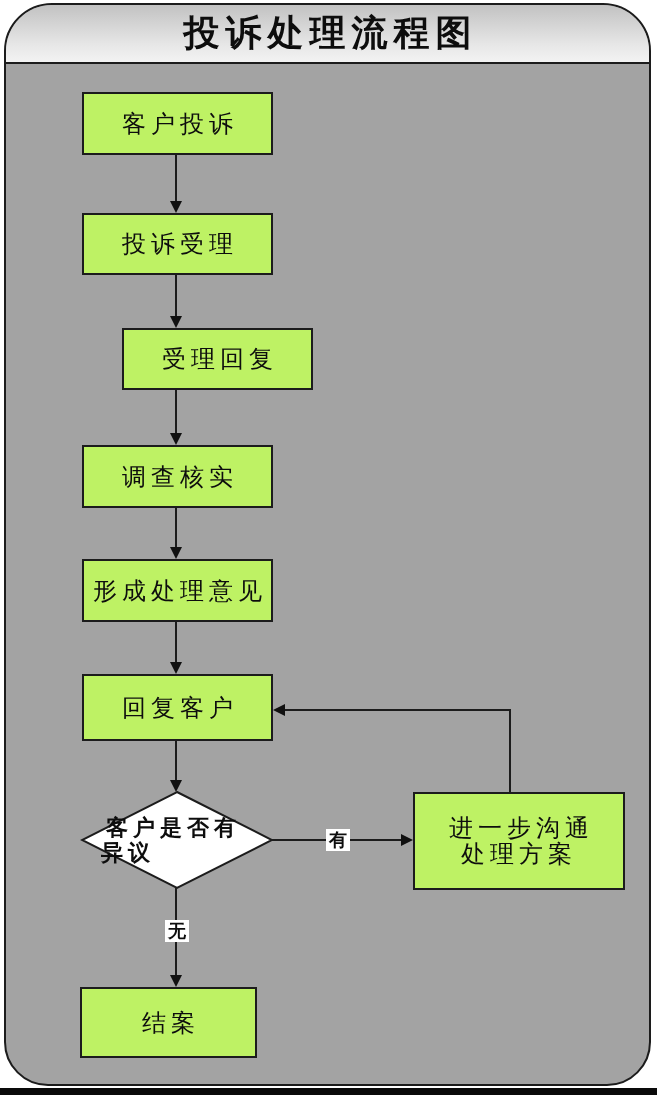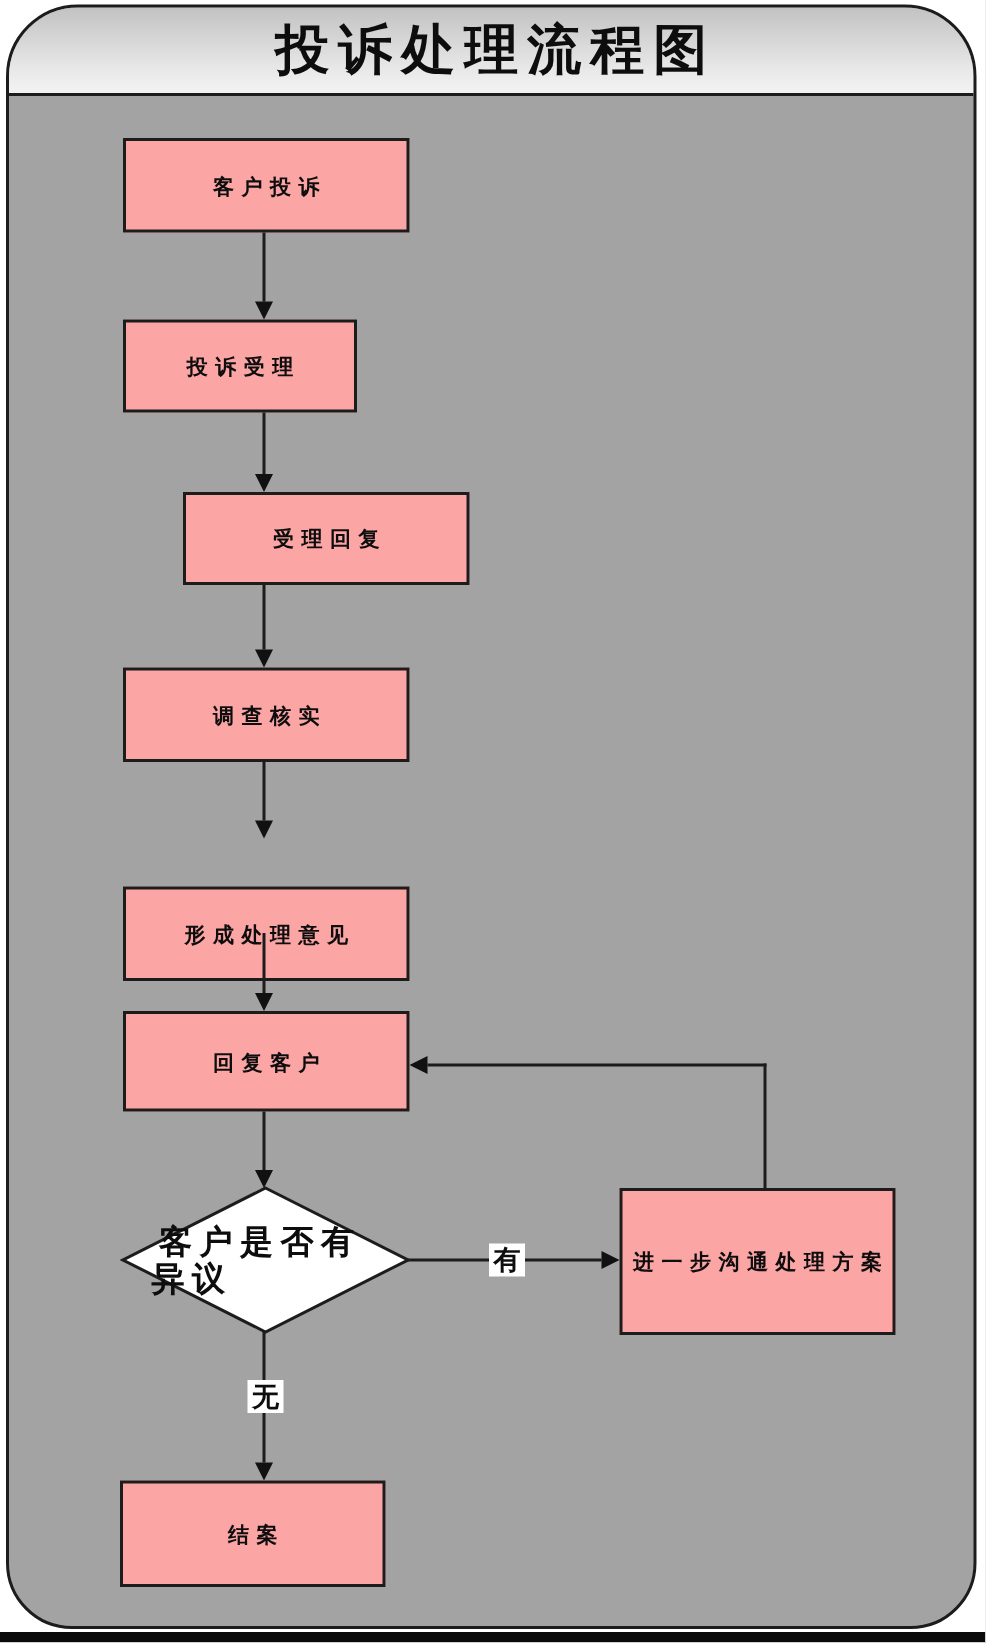--- a/index.html
+++ b/index.html
@@ -26,32 +26,32 @@
   .titlebar .title{
     font-size:36px;font-weight:bold;letter-spacing:6px;text-indent:6px;
     color:#0d0d0d;
   }
   .bottom-bar{
     position:absolute;left:0;top:1088px;width:657px;height:7px;background:#0a0a0a;
   }
   
   .node{
     position:absolute;box-sizing:border-box;
-    border:2px solid #1c1c1c;background:#fca5a5;
+    border:2px solid #1c1c1c;background:#bef264;
     display:flex;align-items:center;justify-content:center;
-    font-size:14px;font-weight:bold;letter-spacing:5px;text-indent:5px;
+    font-size:24px;font-weight:normal;letter-spacing:5px;text-indent:5px;
     text-align:center;line-height:26px;color:#0d0d0d;
   }
   .n1{left:82px;top:92px;width:191px;height:63px;}
-  .n2{left:82px;top:213px;width:156px;height:62px;}
+  .n2{left:82px;top:213px;width:191px;height:62px;}
   .n3{left:82px;top:328px;width:191px;height:62px;margin-left:40px;}
   .n4{left:82px;top:445px;width:191px;height:63px;}
-  .n5{left:82px;top:591px;width:191px;height:63px;}
+  .n5{left:82px;top:559px;width:191px;height:63px;}
   .n6{left:82px;top:674px;width:191px;height:67px;}
-  .n7{left:413px;top:792px;width:184px;height:98px;}
+  .n7{left:413px;top:792px;width:212px;height:98px;}
   .n7 .wrap{width:176px;}
   .n8{left:80px;top:987px;width:177px;height:71px;}
   
   .diamond{position:absolute;left:80px;top:790px;width:194px;height:100px;}
   .diamond svg{display:block;}
   .diamond .dtext{
     position:absolute;left:50%;top:50%;transform:translate(-50%,-50%);
     width:152px;
     font-size:22px;font-weight:bold;letter-spacing:5px;text-indent:5px;
     line-height:25px;color:#0d0d0d;

